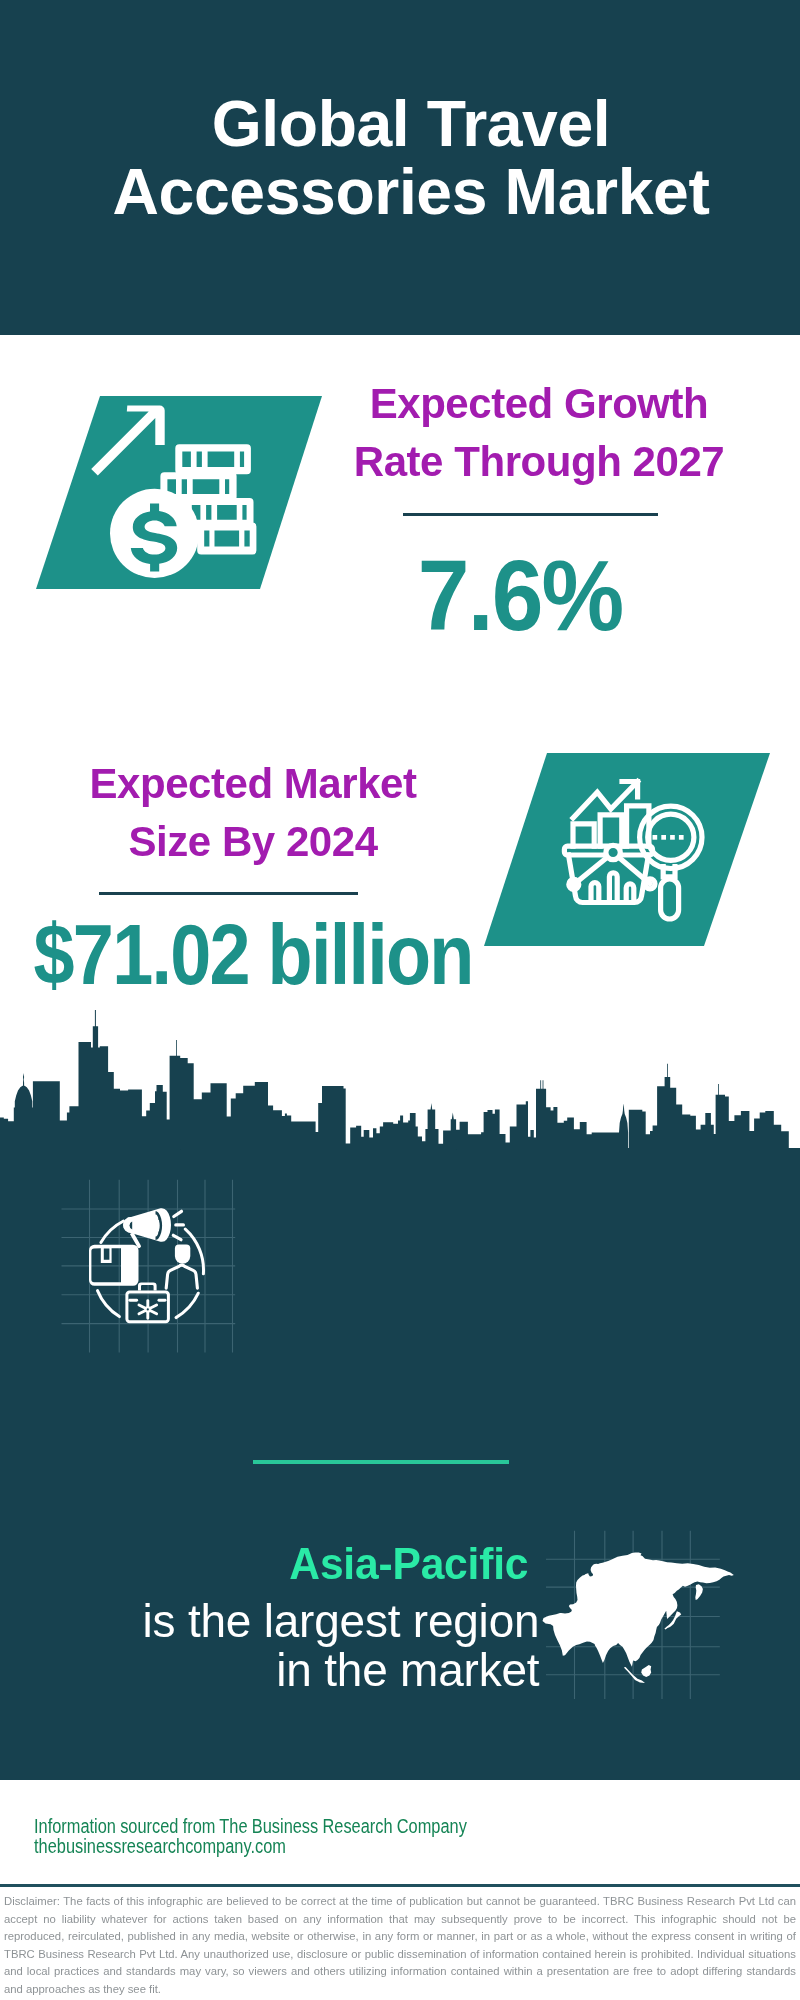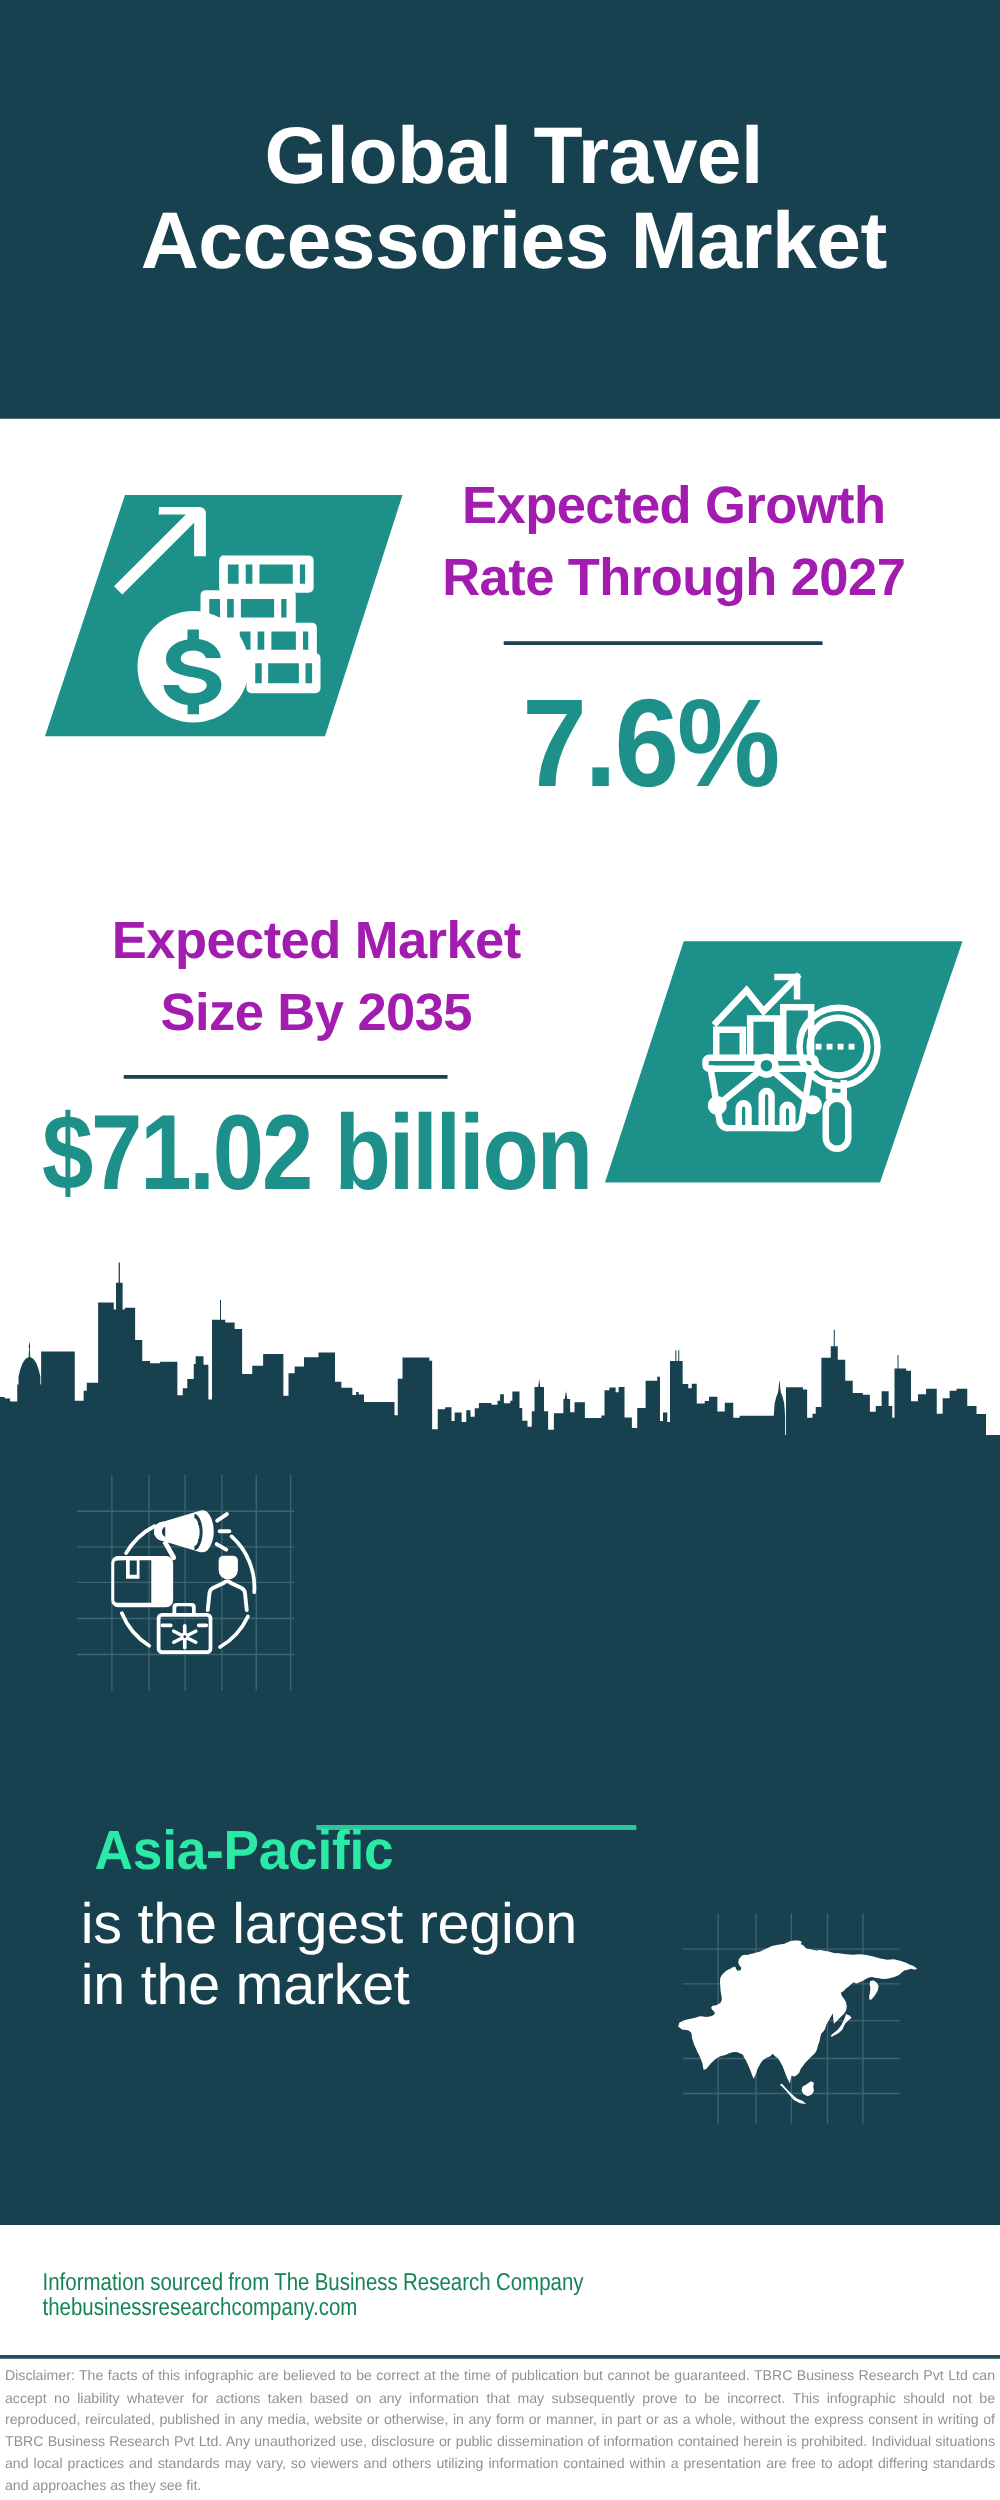--- a/index.html
+++ b/index.html
@@ -13,42 +13,42 @@
       color:#fff;font-size:64.3px;font-weight:bold;line-height:68px;letter-spacing:-0.4px;padding-left:11px;}
 
   
   .stat-label{color:#a21caf;font-size:42px;font-weight:bold;line-height:57.8px;text-align:center;letter-spacing:-0.45px;}
   .rule{height:3px;background:#19414f;}
   .stat-value{color:#1d9189;font-size:100px;font-weight:bold;line-height:159px;text-align:center;letter-spacing:-2px;text-indent:-2px;position:relative;left:-18px;transform:scaleX(0.93);transform-origin:50% 50%;}
 
   .s1{position:absolute;left:339px;top:375px;width:400px;}
   .s1 .rule{width:255px;margin:22px auto 0;margin-left:64px;}
   .s2{position:absolute;left:23px;top:723px;width:460px;}
-  .s2 .stat-label{line-height:58px;}
+  .s2 .stat-label{line-height:58px;margin-top:32px;}
   .s2 .rule{width:259px;margin:21px auto 0;margin-left:76px;}
   .s2 .stat-value{font-size:85.4px;line-height:120px;letter-spacing:-2.0px;text-indent:-2.0px;left:-19px;white-space:nowrap;transform:scaleX(0.864);transform-origin:50% 50%;}
 
   .para1{position:absolute;left:30px;top:390px;width:300px;height:206px;}
   .para2{position:absolute;left:478px;top:747px;width:300px;height:206px;}
 
   
   .darkbody{position:absolute;left:0;top:1148px;width:800px;height:632px;background:#17414f;}
   .skyline{position:absolute;left:0;top:1000px;width:800px;height:150px;}
 
   
   .driver-text{position:absolute;left:285px;top:1191px;width:470px;text-align:center;}
   .driver-body{position:relative;top:1px;}
   .driver-head{color:#2aeaa6;font-size:42.7px;font-weight:bold;line-height:44px;letter-spacing:-0.3px;transform:scaleX(0.91);margin-bottom:11px;}
   .driver-body{color:#fff;font-size:31.2px;font-weight:bold;line-height:37px;letter-spacing:-0.3px;transform:scaleX(0.993);white-space:nowrap;}
   .driver-icon{position:absolute;left:55px;top:1175px;width:190px;height:190px;}
 
   .divider{position:absolute;left:253px;top:1460px;width:256px;height:4px;background:#29c799;}
 
   
-  .region-text{position:absolute;left:67px;top:1458px;width:470px;text-align:left;}
+  .region-text{position:absolute;left:67px;top:1541px;width:470px;text-align:right;}
   .region-name{color:#2aeaa6;font-size:44.2px;font-weight:bold;line-height:46px;letter-spacing:-0.2px;transform:scaleX(0.963);}
   .region-body{color:#fff;font-size:45.5px;font-weight:normal;line-height:48.5px;letter-spacing:-0.2px;white-space:nowrap;transform:scaleX(1.01);position:relative;top:11px;}
   .map{position:absolute;left:541px;top:1528px;width:210px;height:172px;}
 
   
   .footer{position:absolute;left:0;top:1780px;width:800px;height:220px;background:#fff;}
   .src{position:absolute;left:34px;top:36px;color:#158455;font-size:19.5px;line-height:20.3px;white-space:nowrap;transform:scaleX(0.84);transform-origin:0 0;word-spacing:-0.4px;}
   .social{position:absolute;left:478px;top:17px;display:flex;gap:14px;}
   .social-ico{width:62px;height:62px;border-radius:9px;position:relative;}
   .topline{position:absolute;left:0;top:1884px;width:800px;height:3px;background:#20505e;}
@@ -97,21 +97,21 @@
       <div>Expected Growth</div>
       <div>Rate Through 2027</div>
     </div>
     <div class="rule"></div>
     <div class="stat-value">7.6%</div>
   </div>
 
   <div class="s2">
     <div class="stat-label">
       <div>Expected Market</div>
-      <div>Size By 2035</div>
+      <div>Size By 2024</div>
     </div>
     <div class="rule"></div>
     <div class="stat-value">$71.02 billion</div>
   </div>
   <div class="para2">
     <svg width="300" height="206" viewBox="0 0 300 206">
       <polygon points="69,6 292,6 226,199 6,199" fill="#1d9189"></polygon>
       <g fill="none" stroke="#fff" stroke-width="5.2" stroke-linecap="square" stroke-linejoin="miter">
 
         <path d="M95,71 L119.3,45.2 L132.8,62 L159.6,34.5"></path>

